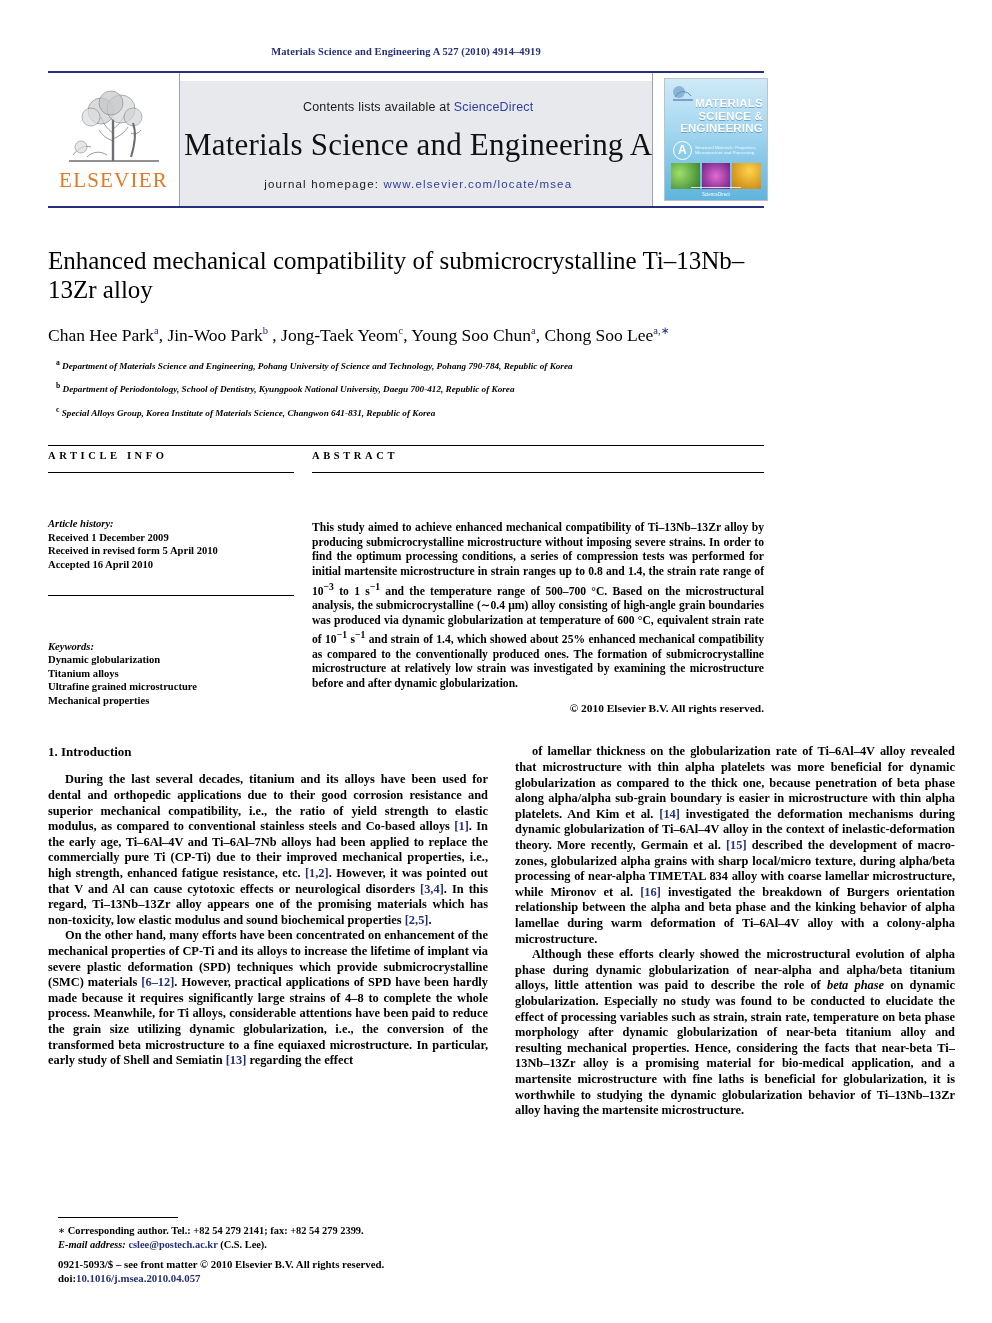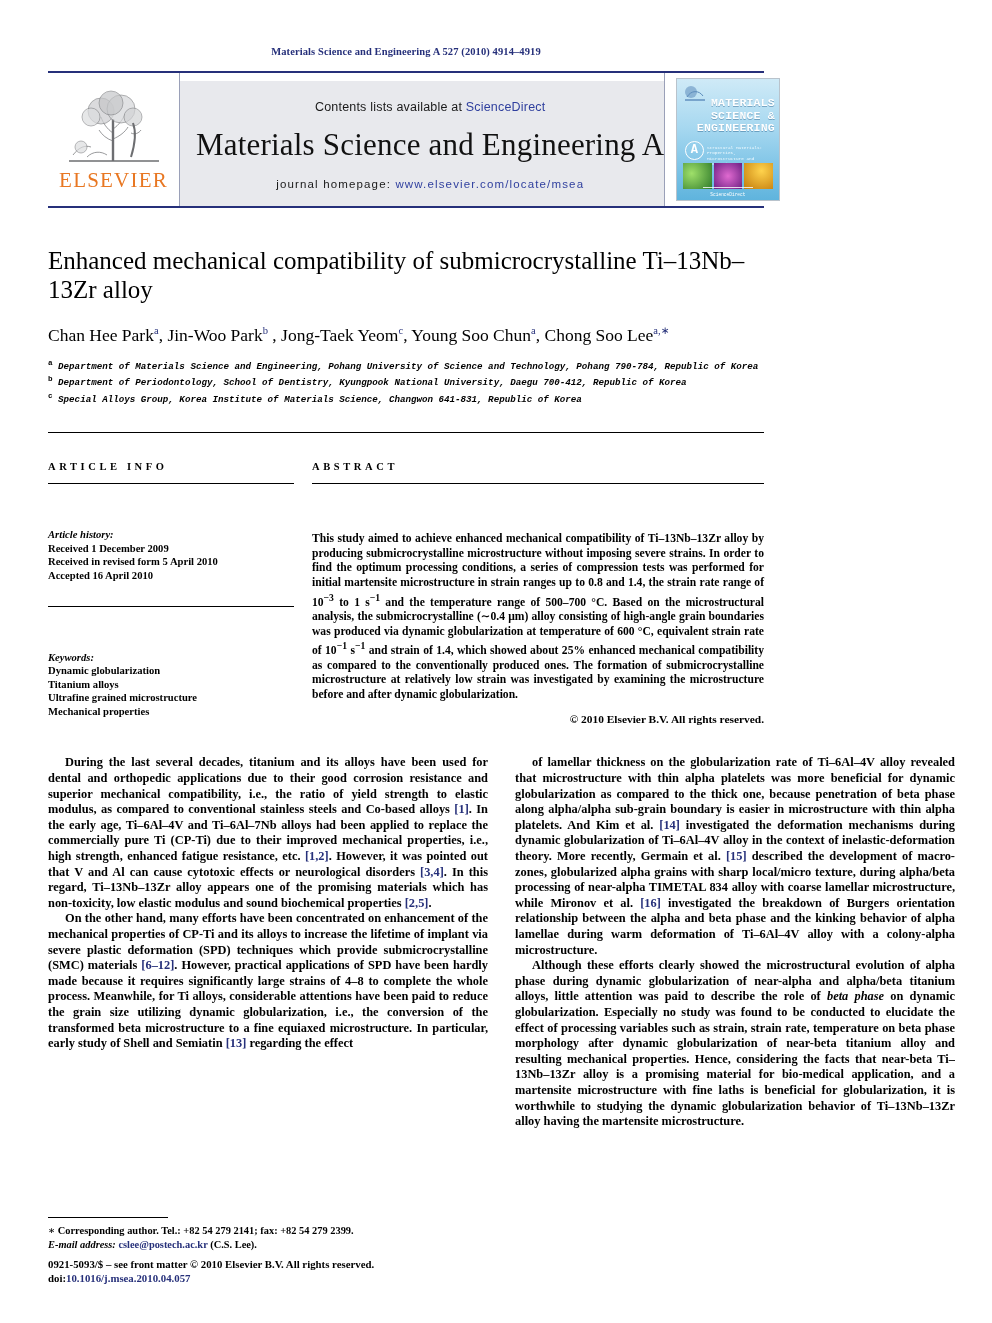--- a/index.html
+++ b/index.html
@@ -44,21 +44,21 @@
     justify-content: center;
     background: #fff;
   }
   .mast-center {
     flex: 1 1 auto;
     background: #e8e9ed;
     display: flex;
     flex-direction: column;
     align-items: center;
     justify-content: center;
-    padding: 6px 0 4px 16px;
+    padding: 6px 0 4px 4px;
     margin-top: 8px;
   }
   .mast-right {
     width: 126px;
     flex: 0 0 126px;
     border-left: 1.1px solid #9aa0b8;
     display:flex; align-items:center; justify-content:center;
     background:#fff;
   }
   .contents-line {
@@ -96,21 +96,21 @@
     line-height: 1;
   }
 
   
   .cover {
     width: 104px; height: 123px;
     background: linear-gradient(180deg,#cfeaf7 0%, #a7d8f0 40%, #7cc3e6 75%, #5fb4dd 100%);
     border: 1px solid #b9c3cc;
     position: relative;
     overflow: hidden;
-    font-family: Liberation Mono, monospace;
+    font-family: Liberation Sans, sans-serif;
     padding-left: 40px;
   }
   .cover-els { position:absolute; top:5px; left:6px; width:24px; height:20px; opacity:.75;}
   .cover-title {
     position:absolute; top:18px; left:6px; right:4px;
     color:#ffffff; font-weight:bold; font-size:11.5px; line-height:12.5px;
     text-align:right; letter-spacing:.2px;
     text-shadow: 0 1px 0 rgba(0,60,110,.35);
   }
   .cover-sub {
@@ -142,34 +142,34 @@
     letter-spacing: 0;
   }
   .authors {
     font-family: "Liberation Serif", serif;
     font-size: 17.5px;
     line-height: 21px;
     margin: 0 0 11px 0;
   }
   .authors sup { font-size: 10.5px; color:#26307a; }
   .affil {
-    font-family: Liberation Mono, monospace;
+    font-family: Liberation Serif, serif;
     font-style: italic;
     font-size: 9.2px;
     line-height: 12.4px;
-    margin: 0;
+    margin: 8px;
     font-weight: bold;
   }
   .affil sup { font-style: normal; font-size:7.6px; }
 
   
   .band {
     margin: 26px 48px 0 48px;
     border-top: 1.4px solid #000;
-    padding-top: 28px;
+    padding-top: 4px;
     display: flex;
     gap: 18px;
   }
   .info-col { width: 246px; flex: 0 0 246px; }
   .abs-col { flex: 1 1 auto; }
 
   .sec-label {
     font-family: "Liberation Serif", serif;
     font-weight: bold;
     font-size: 10.5px;
@@ -231,21 +231,21 @@
   .footnote .fn-line { padding-left: 10px; text-indent: -10px; }
   .footnote .em { font-style: italic; }
   .mail { color:#26307a; }
   .issn {
     margin-top: 6px;
     font-size: 10.8px;
     line-height: 14px;
     font-weight: bold;
   }
   .doi-link { color:#26307a; }
-  .left-bottom { position:absolute; left:48px; bottom:38px; width:440px; }
+  .left-bottom { position:absolute; left:58px; bottom:38px; width:440px; }
 </style>
 </head>
 <body>
 
 <div class="page">
 
   <div class="runhead">Materials Science and Engineering A 527 (2010) 4914–4919</div>
 
   <div class="masthead">
 
@@ -345,20 +345,21 @@
     <div class="abs-col">
       <div class="sec-label">ABSTRACT</div>
       <hr class="hr-thin">
       <div class="abstract-text">This study aimed to achieve enhanced mechanical compatibility of Ti–13Nb–13Zr alloy by producing submicrocrystalline microstructure without imposing severe strains. In order to find the optimum processing conditions, a series of compression tests was performed for initial martensite microstructure in strain ranges up to 0.8 and 1.4, the strain rate range of 10<sup>−3</sup> to 1 s<sup>−1</sup> and the temperature range of 500–700 °C. Based on the microstructural analysis, the submicrocrystalline (∼0.4 μm) alloy consisting of high-angle grain boundaries was produced via dynamic globularization at temperature of 600 °C, equivalent strain rate of 10<sup>−1</sup> s<sup>−1</sup> and strain of 1.4, which showed about 25% enhanced mechanical compatibility as compared to the conventionally produced ones. The formation of submicrocrystalline microstructure at relatively low strain was investigated by examining the microstructure before and after dynamic globularization.</div>
       <div class="copyright">© 2010 Elsevier B.V. All rights reserved.</div>
     </div>
   </div>
 
   <div class="body-wrap">
     <div class="col">
+      <h2 class="sec-title">1. Introduction</h2>
       <p class="para">During the last several decades, titanium and its alloys have been used for dental and orthopedic applications due to their good corrosion resistance and superior mechanical compatibility, i.e., the ratio of yield strength to elastic modulus, as compared to conventional stainless steels and Co-based alloys <span class="ref">[1]</span>. In the early age, Ti–6Al–4V and Ti–6Al–7Nb alloys had been applied to replace the commercially pure Ti (CP-Ti) due to their improved mechanical properties, i.e., high strength, enhanced fatigue resistance, etc. <span class="ref">[1,2]</span>. However, it was pointed out that V and Al can cause cytotoxic effects or neurological disorders <span class="ref">[3,4]</span>. In this regard, Ti–13Nb–13Zr alloy appears one of the promising materials which has non-toxicity, low elastic modulus and sound biochemical properties <span class="ref">[2,5]</span>.</p>
       <p class="para">On the other hand, many efforts have been concentrated on enhancement of the mechanical properties of CP-Ti and its alloys to increase the lifetime of implant via severe plastic deformation (SPD) techniques which provide submicrocrystalline (SMC) materials <span class="ref">[6–12]</span>. However, practical applications of SPD have been hardly made because it requires significantly large strains of 4–8 to complete the whole process. Meanwhile, for Ti alloys, considerable attentions have been paid to reduce the grain size utilizing dynamic globularization, i.e., the conversion of the transformed beta microstructure to a fine equiaxed microstructure. In particular, early study of Shell and Semiatin <span class="ref">[13]</span> regarding the effect</p>
     </div>
     <div class="col">
       <p class="para">of lamellar thickness on the globularization rate of Ti–6Al–4V alloy revealed that microstructure with thin alpha platelets was more beneficial for dynamic globularization as compared to the thick one, because penetration of beta phase along alpha/alpha sub-grain boundary is easier in microstructure with thin alpha platelets. And Kim et al. <span class="ref">[14]</span> investigated the deformation mechanisms during dynamic globularization of Ti–6Al–4V alloy in the context of inelastic-deformation theory. More recently, Germain et al. <span class="ref">[15]</span> described the development of macro-zones, globularized alpha grains with sharp local/micro texture, during alpha/beta processing of near-alpha TIMETAL 834 alloy with coarse lamellar microstructure, while Mironov et al. <span class="ref">[16]</span> investigated the breakdown of Burgers orientation relationship between the alpha and beta phase and the kinking behavior of alpha lamellae during warm deformation of Ti–6Al–4V alloy with a colony-alpha microstructure.</p>
       <p class="para">Although these efforts clearly showed the microstructural evolution of alpha phase during dynamic globularization of near-alpha and alpha/beta titanium alloys, little attention was paid to describe the role of <span class="ital">beta phase</span> on dynamic globularization. Especially no study was found to be conducted to elucidate the effect of processing variables such as strain, strain rate, temperature on beta phase morphology after dynamic globularization of near-beta titanium alloy and resulting mechanical properties. Hence, considering the facts that near-beta Ti–13Nb–13Zr alloy is a promising material for bio-medical application, and a martensite microstructure with fine laths is beneficial for globularization, it is worthwhile to studying the dynamic globularization behavior of Ti–13Nb–13Zr alloy having the martensite microstructure.</p>
     </div>
   </div>
 
   <div class="left-bottom">

